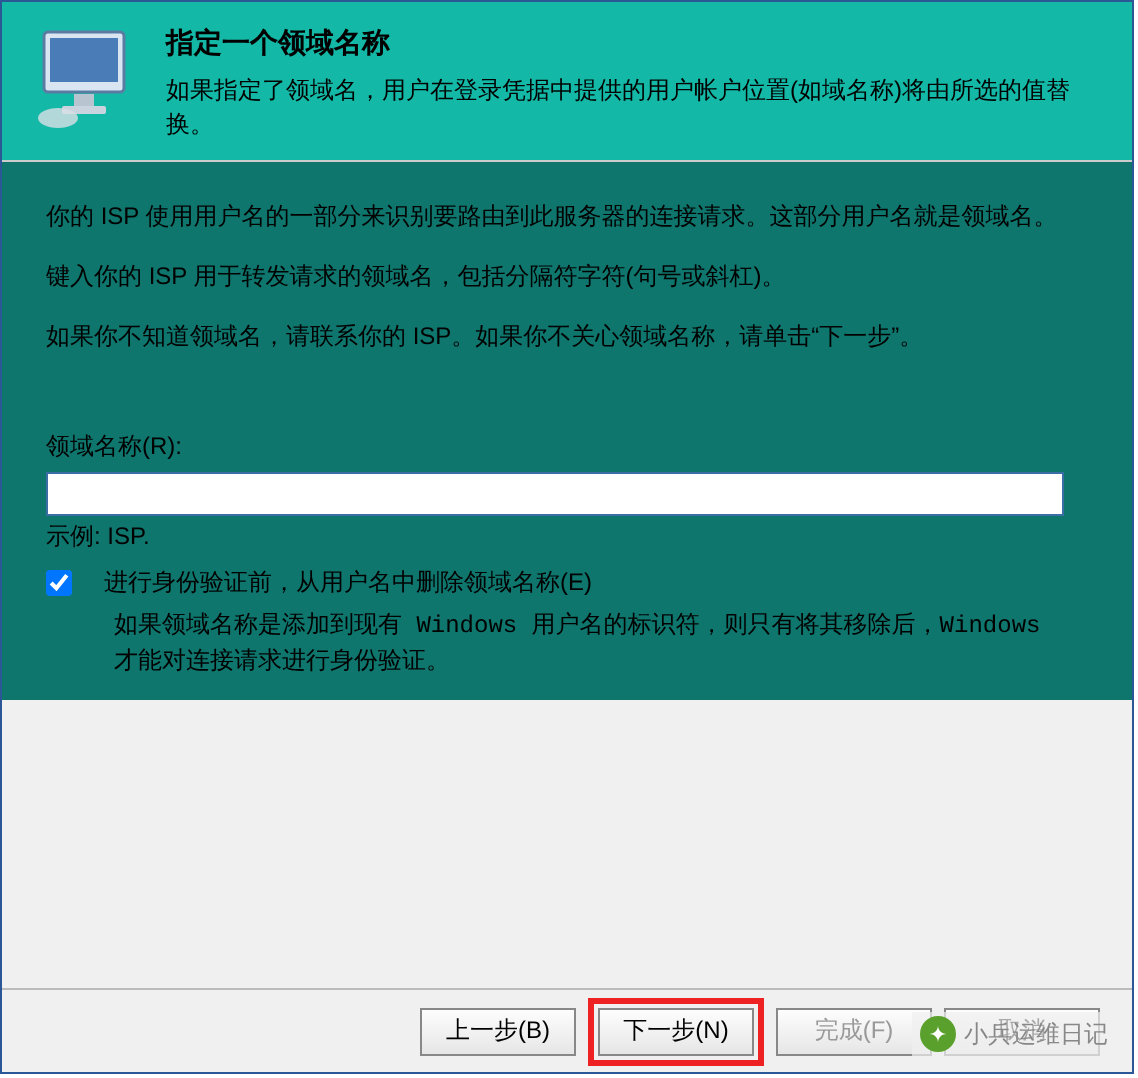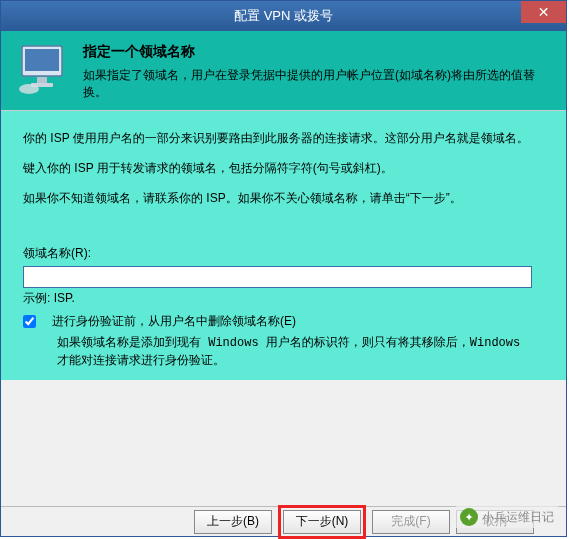--- a/index.html
+++ b/index.html
@@ -64,21 +64,21 @@
       font-size: 14px;
       font-weight: bold;
       margin-bottom: 6px;
     }
     .header-desc {
       font-size: 12px;
       color: #000;
     }
     .content {
       padding: 18px 34px 10px 22px;
-      background: #5eead4;
+      background: #0f766e;
     }
     .para {
       margin-bottom: 12px;
       line-height: 1.5;
     }
     .field-label {
       margin-top: 38px;
       margin-bottom: 4px;
     }
     .text-input {
@@ -107,27 +107,27 @@
       margin-left: 34px;
       margin-top: 4px;
       line-height: 1.5;
       font-family: Liberation Mono, monospace;
     }
     .button-bar {
       position: absolute;
       bottom: 0;
       left: 0;
       right: 0;
-      height: 30px;
+      height: 42px;
       border-top: 1px solid #bbb;
       background: #f0f0f0;
       display: flex;
       align-items: center;
       justify-content: flex-end;
-      padding-right: 32px;
+      padding-right: 16px;
       gap: 6px;
     }
     .wiz-btn {
       min-width: 78px;
       height: 24px;
       border: 1px solid #888;
       background: linear-gradient(#fdfdfd, #e6e6e6);
       font-family: inherit;
       font-size: 12px;
       cursor: pointer;
@@ -164,26 +164,20 @@
       justify-content: center;
       color: #fff;
       font-size: 11px;
     }
   </style>
 </head>
 <body>
 
 <div class="window">
 
-  <div class="titlebar">
-    <span class="titlebar-text">配置 VPN 或拨号</span>
-    <div class="close-btn">
-      <span>✕</span>
-    </div>
-  </div>
 
   <div class="header-panel">
     <svg class="header-icon" viewBox="0 0 50 52">
       <rect x="3" y="3" width="40" height="30" rx="2" fill="#d9e6f2" stroke="#5a7ca3" stroke-width="1.5"></rect>
       <rect x="6" y="6" width="34" height="22" fill="#4a7db8"></rect>
       <rect x="18" y="34" width="10" height="6" fill="#b8c4cf"></rect>
       <rect x="12" y="40" width="22" height="4" rx="1" fill="#c9d4de"></rect>
       <ellipse cx="10" cy="46" rx="10" ry="5" fill="#d9e0e6" opacity="0.8"></ellipse>
     </svg>
     <div class="header-text-block">

